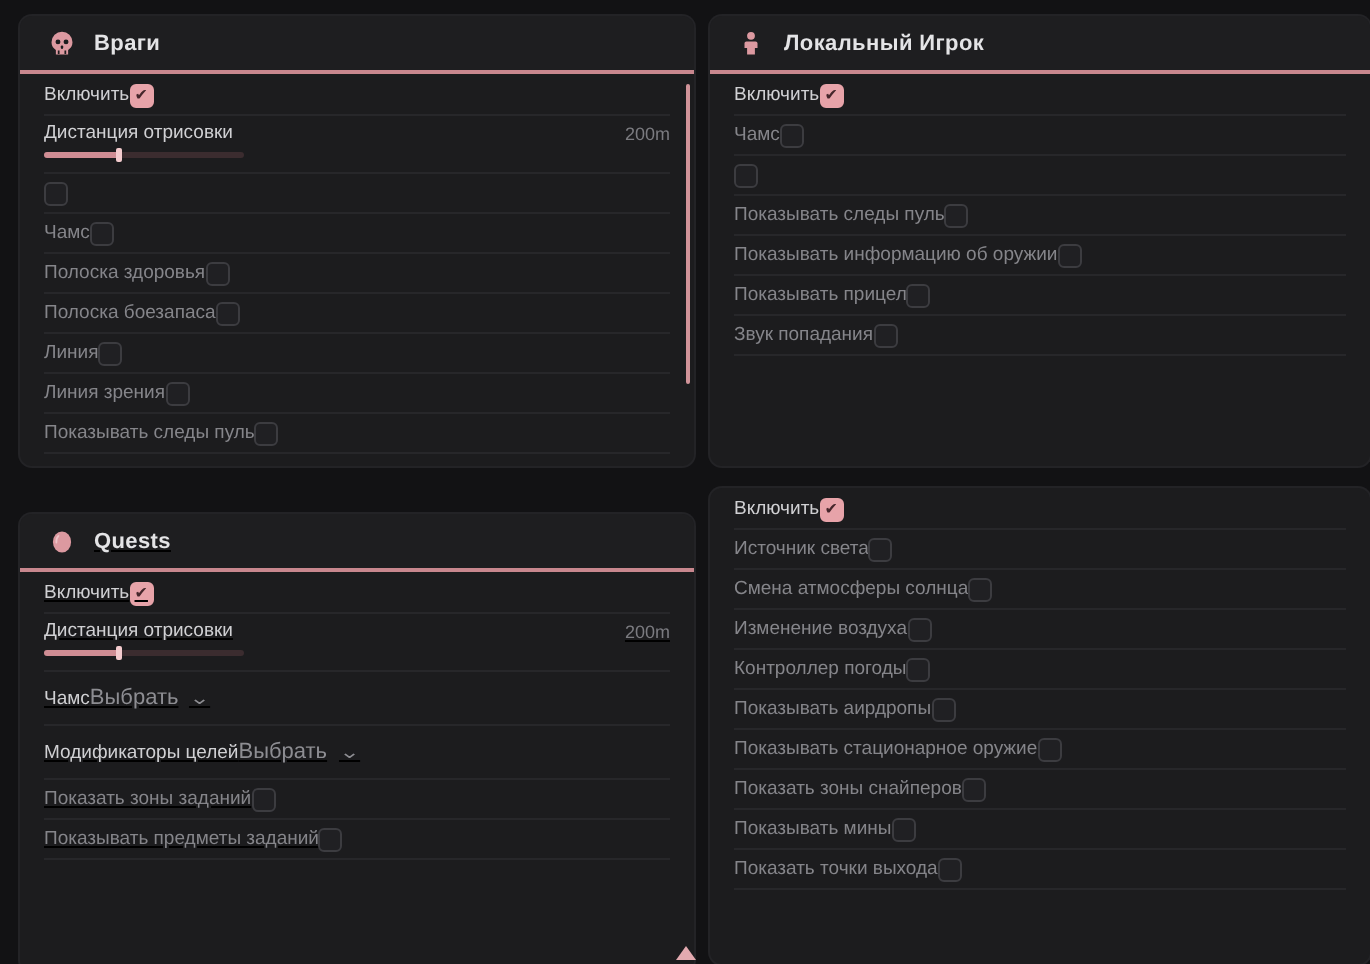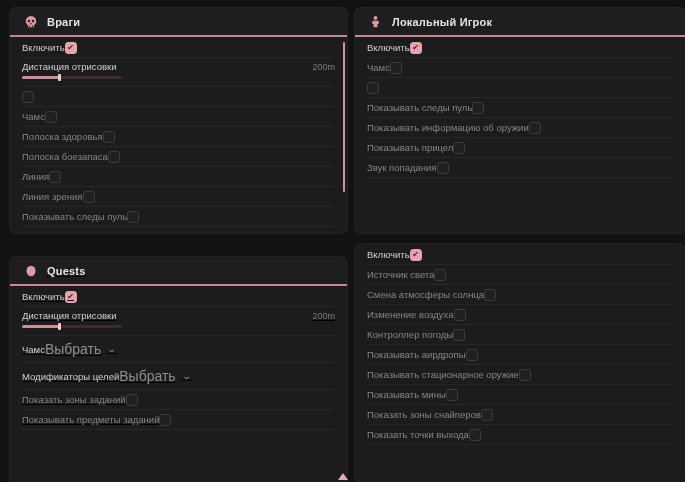--- a/index.html
+++ b/index.html
@@ -21,21 +21,21 @@
       display:flex;align-items:center;justify-content:center;font-size:8px;line-height:1;color:#45262b;flex:none;}
   .cb.checked{background:#e7a3a9;border-color:#e7a3a9;}
   .row.slider{display:block;padding:3px 0 6px;}
   .sl-top{display:flex;align-items:center;justify-content:space-between;}
   .val{font-size:9px;color:#7b7b80;}
   .track{position:relative;width:100px;height:3px;background:#3b2c2f;border-radius:2px;margin-top:4px;}
   .fill{position:absolute;left:0;top:0;height:3px;background:#cf8d94;border-radius:2px;}
   .knob{position:absolute;top:-2px;width:3px;height:7px;background:#f3cbce;border-radius:1px;}
   .row.select{min-height:26px;}
   .sel-right{display:flex;align-items:center;gap:7px;}
-  .sel-val{font-size:14px;color:#8d8d92;}
+  .sel-val{font-size:11px;color:#8d8d92;}
   .chev{font-size:9px;color:#8d8d92;line-height:1;transform:scaleX(1.4);}
   .sbar{position:absolute;right:2px;top:34px;width:2px;height:150px;background:#d09399;border-radius:2px;}
   .cursor-tri{position:absolute;left:338px;top:473px;width:0;height:0;
       border-left:5px solid transparent;border-right:5px solid transparent;border-bottom:7px solid #e3aab0;}
   svg{display:block;}
 </style>
 </head>
 <body>
 
 <div class="screen">
@@ -215,25 +215,25 @@
         </div>
         <div class="row checkbox">
           <span class="lbl">Показывать аирдропы</span>
           <span class="cb"></span>
         </div>
         <div class="row checkbox">
           <span class="lbl">Показывать стационарное оружие</span>
           <span class="cb"></span>
         </div>
         <div class="row checkbox">
+          <span class="lbl">Показать зоны снайперов</span>
+          <span class="cb"></span>
+        </div>
+        <div class="row checkbox">
           <span class="lbl">Показывать мины</span>
-          <span class="cb"></span>
-        </div>
-        <div class="row checkbox">
-          <span class="lbl">Показать зоны снайперов</span>
           <span class="cb"></span>
         </div>
         <div class="row checkbox">
           <span class="lbl">Показать точки выхода</span>
           <span class="cb"></span>
         </div>
       </div>
   </div>
 
   <div class="cursor-tri"></div>

